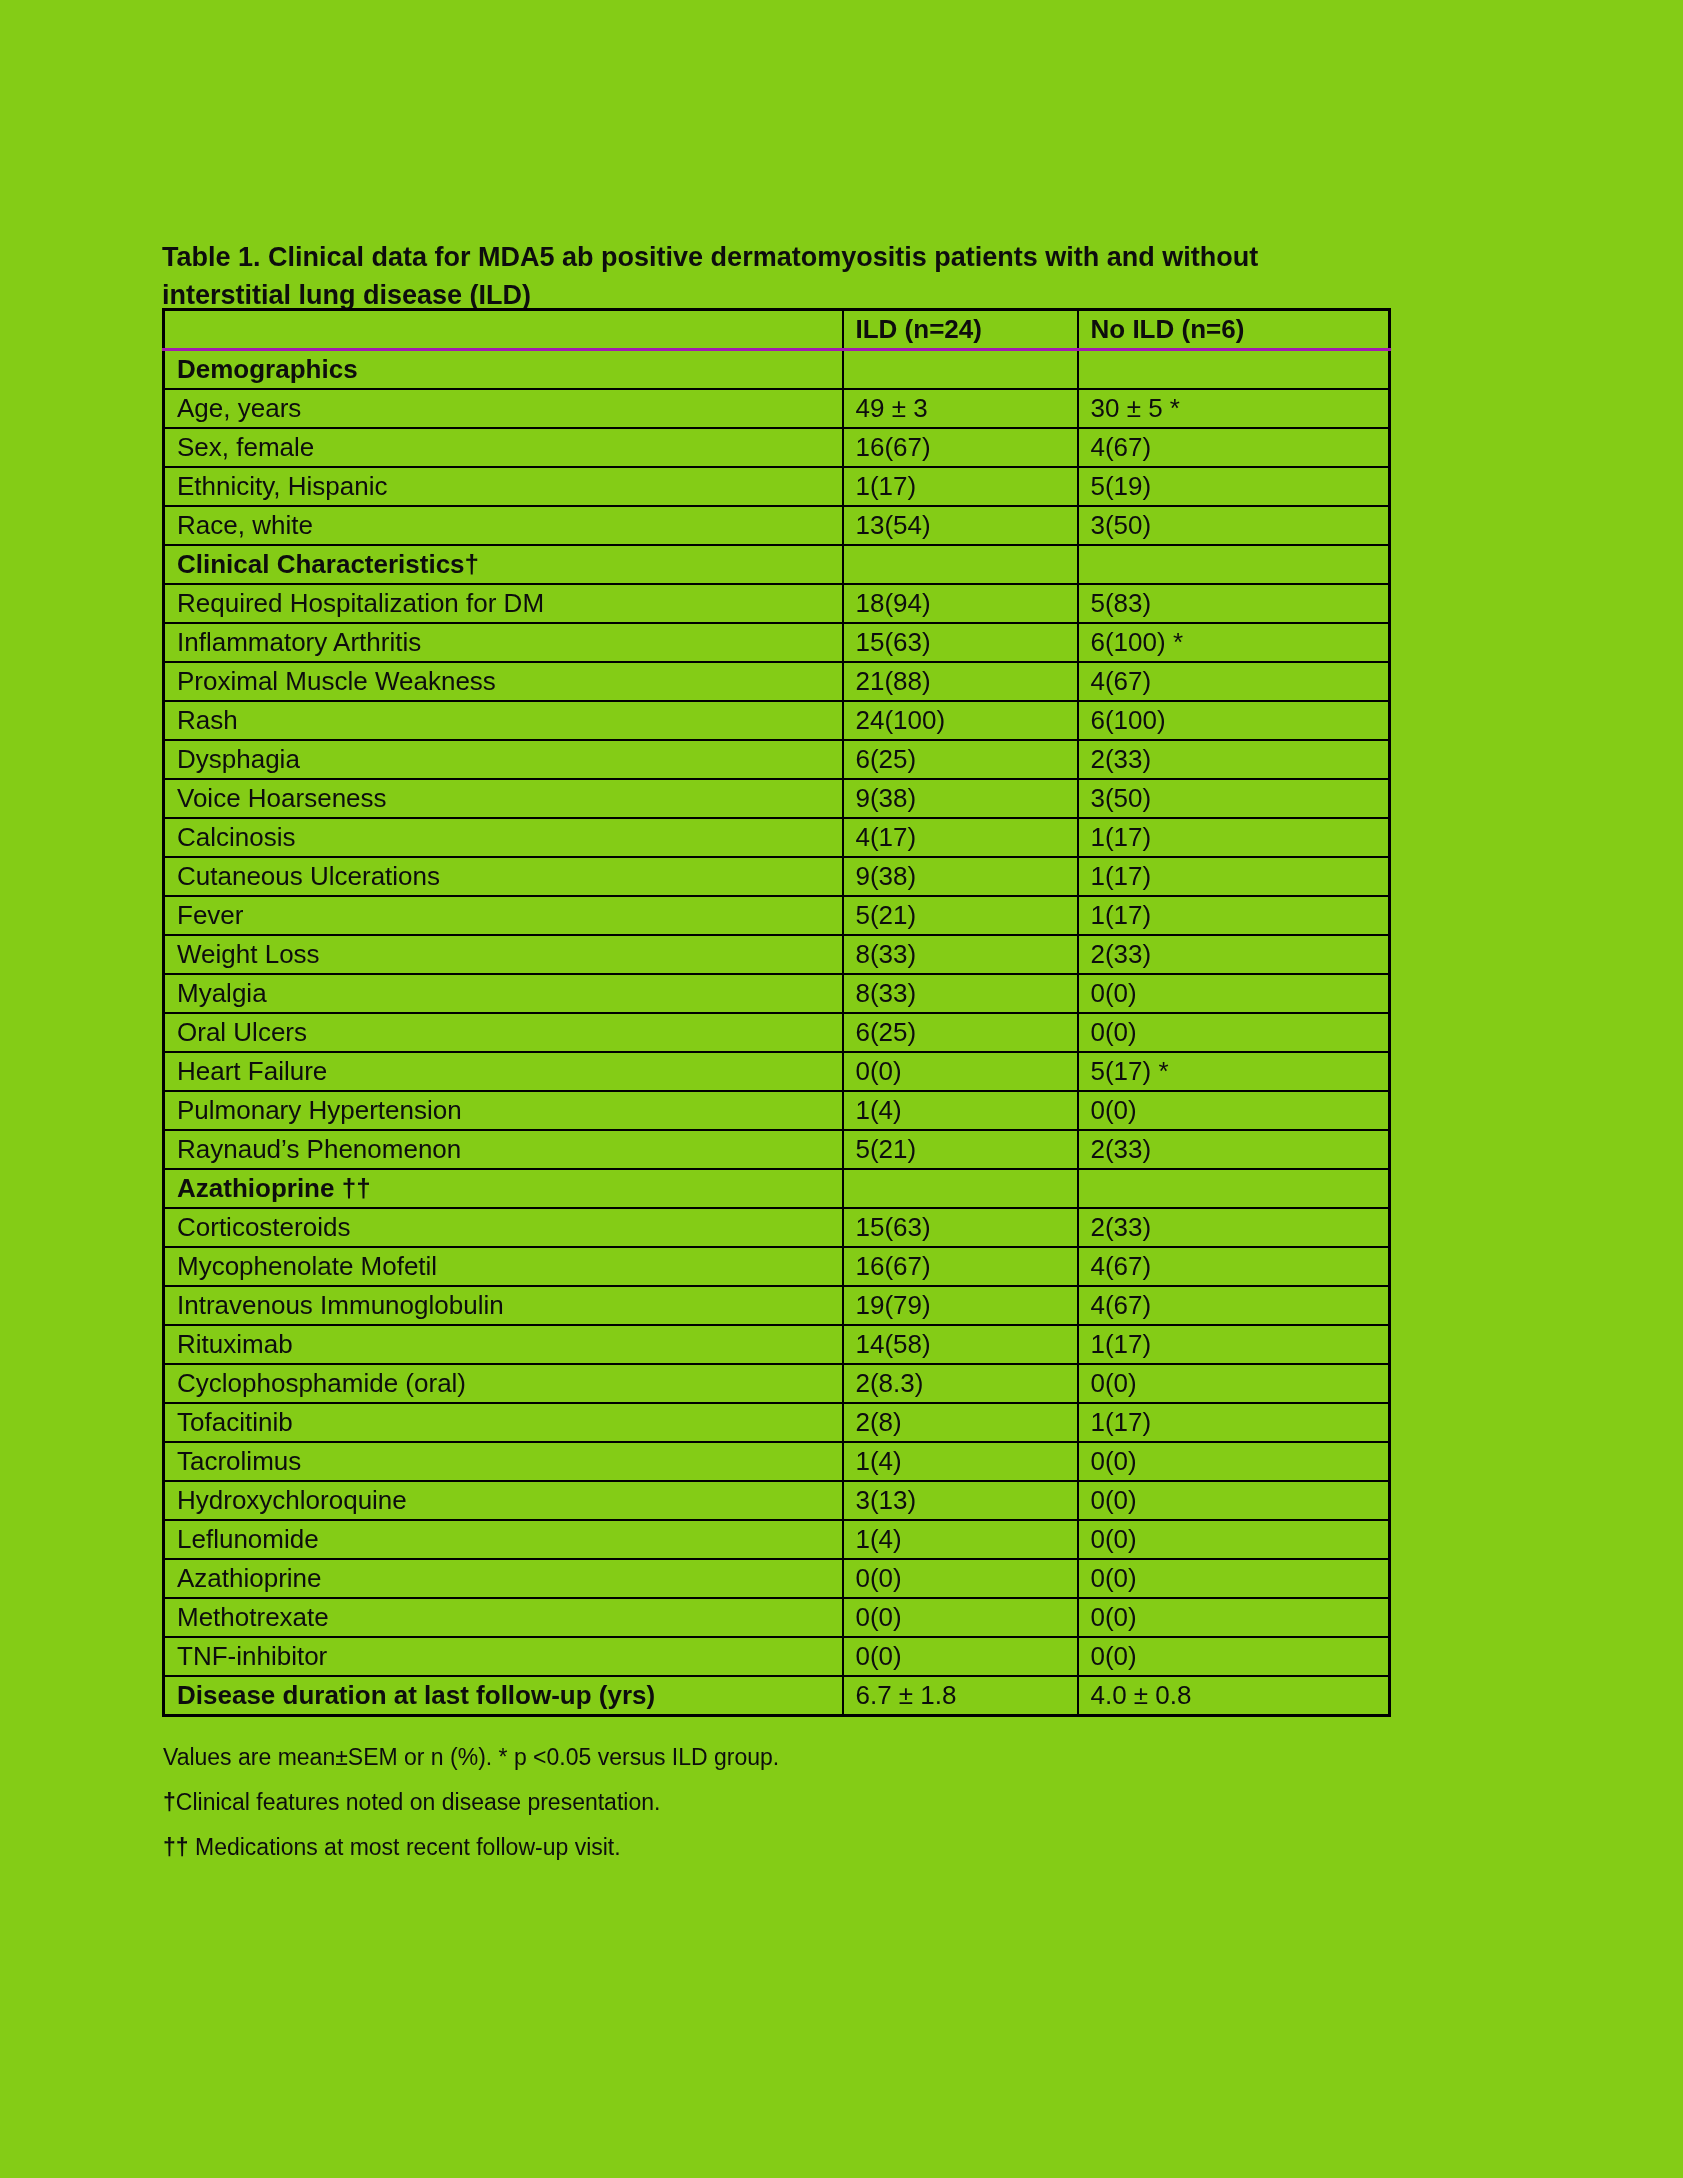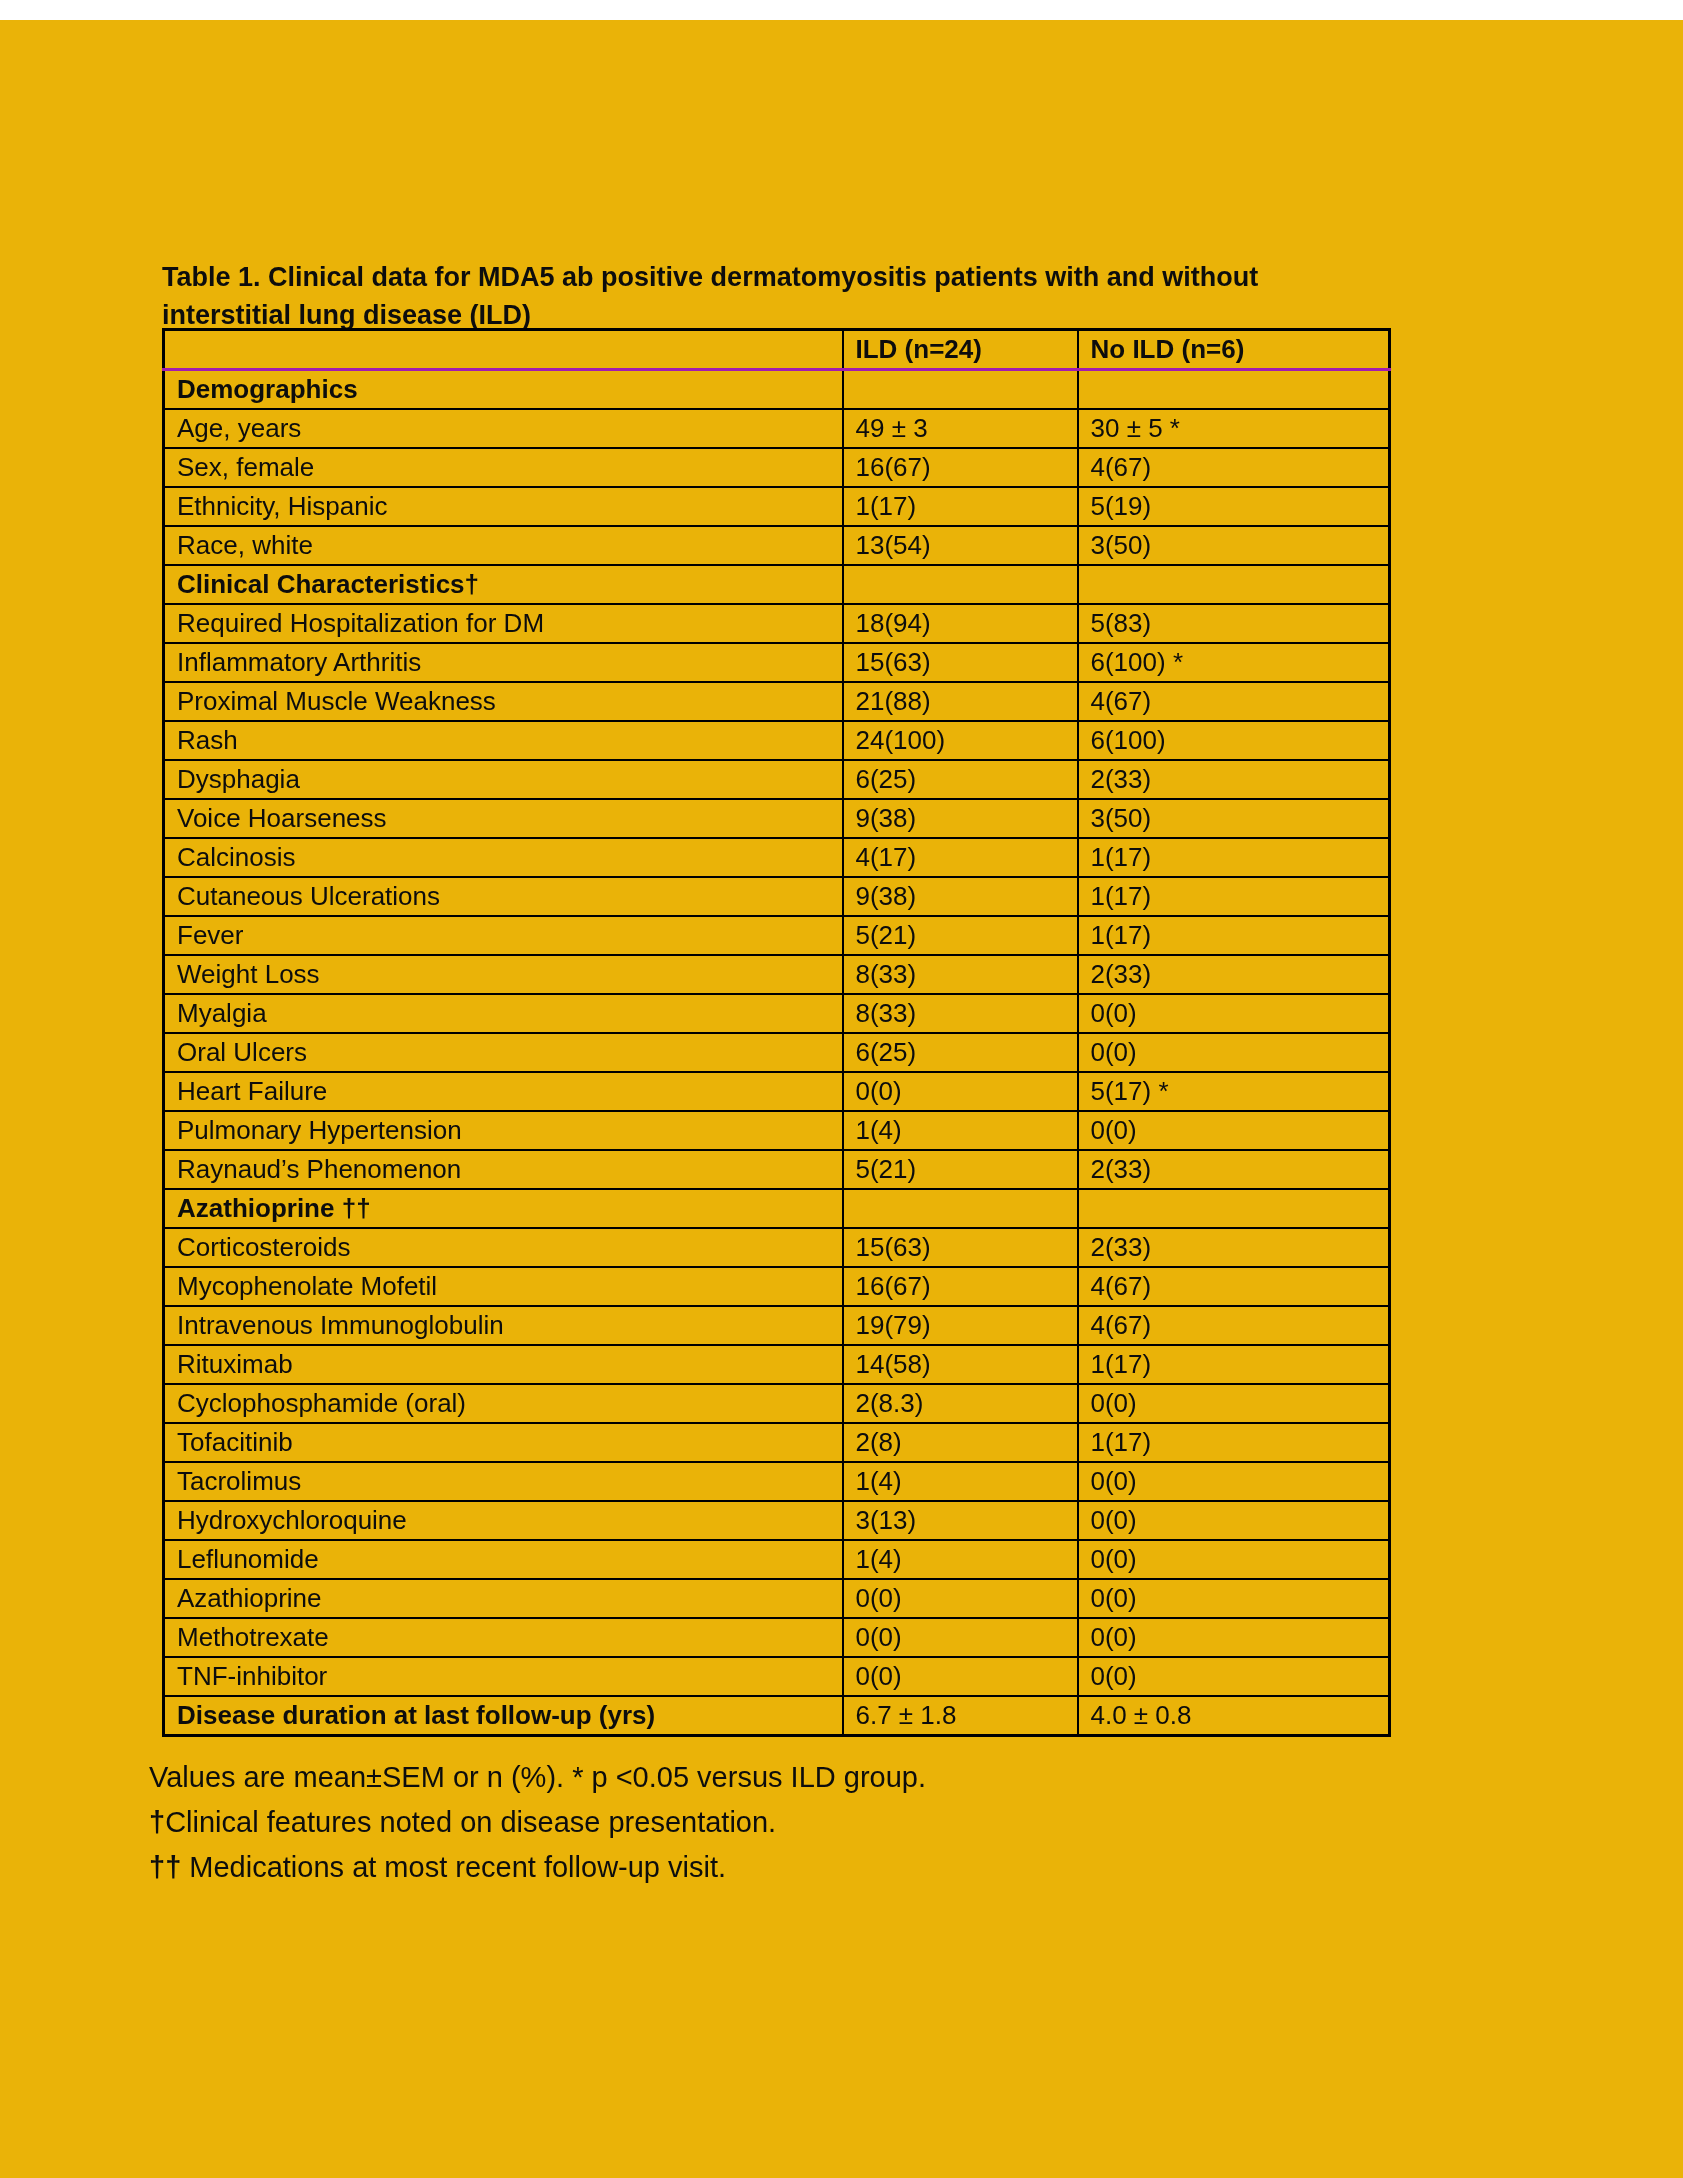--- a/index.html
+++ b/index.html
@@ -10,22 +10,21 @@
   body {
     width: 1683px;
     height: 2178px;
     position: relative;
     font-family: "Liberation Sans", sans-serif;
     color: #0d0d0d;
   }
   .page {
     position: absolute;
     inset: 0;
-    background: #eab308;
-    margin-top: 20px;
+    background: #84cc16;
   }
   .doc-title {
     position: absolute;
     left: 162px;
     top: 238px;
     font-size: 27px;
     font-weight: bold;
     line-height: 38px;
     white-space: nowrap;
     letter-spacing: 0px;
@@ -52,23 +51,23 @@
   }
   table.clinical-table thead th {
     font-weight: bold;
     border-bottom: 3px solid #a21caf;
   }
   table.clinical-table td.bold {
     font-weight: bold;
   }
   .footnotes {
     position: absolute;
-    left: 149px;
+    left: 163px;
     top: 1735px;
-    font-size: 29px;
+    font-size: 23px;
     line-height: 45px;
   }
   .footnote-line {
     white-space: nowrap;
   }
   .footnote-prefix {
     font-weight: bold;
   }
 </style>
 </head>

